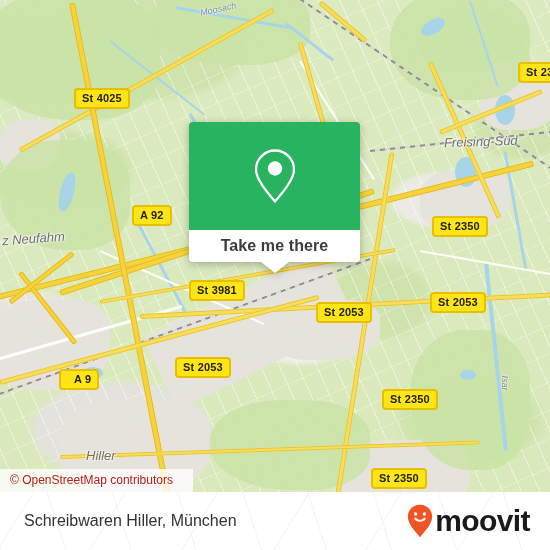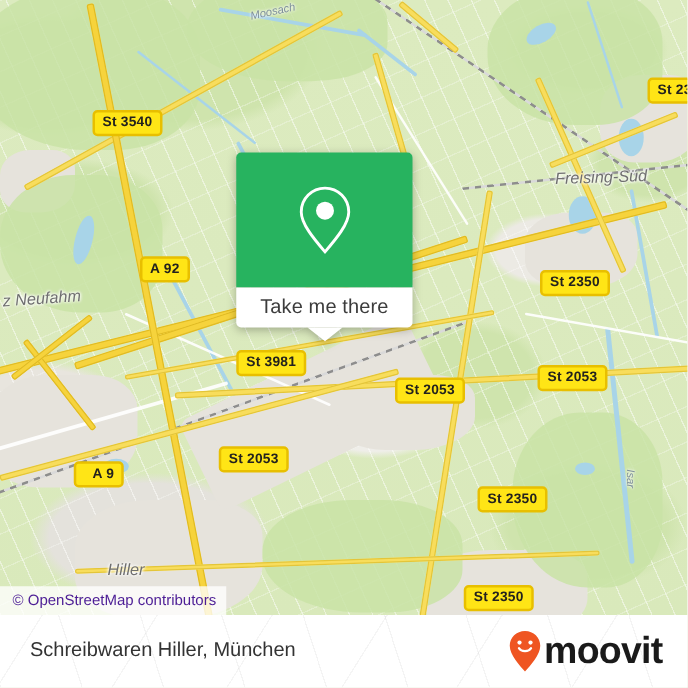--- a/index.html
+++ b/index.html
@@ -63,43 +63,43 @@
   .plabel{
     position:absolute;color:#6f6f6f;font-style:italic;font-size:13px;white-space:nowrap;
     text-shadow:0 0 3px #fff,0 0 3px #fff,0 0 2px #fff;font-family:"Liberation Sans",sans-serif;
   }
   .wlabel{
     position:absolute;color:#7d8f99;font-style:italic;font-size:9px;white-space:nowrap;
     text-shadow:0 0 3px #fff,0 0 2px #fff;
   }
 
   
-  .popup{position:absolute;left:189px;top:122px;width:141px;
-    filter:drop-shadow(0 2px 4px rgba(0,0,0,.28));}
+  .popup{position:absolute;left:189px;top:122px;width:171px;
+    filter:drop-shadow(0 2px 4px rgba(0,0,0,.28));font-weight:bold;}
   .popup-head{
     height:108px;background:#27b35f;border-radius:4px 4px 0 0;
     display:flex;align-items:center;justify-content:center;
   }
   .pin-icon{display:block;}
   .popup-foot{
     height:32px;background:#ffffff;border-radius:0 0 4px 4px;
     display:flex;align-items:center;justify-content:center;
     color:#3c3c3c;font-size:16px;letter-spacing:.1px;
   }
   .popup-tail{
     width:0;height:0;margin:0 auto;
     border-left:14px solid transparent;border-right:14px solid transparent;
     border-top:11px solid #ffffff;
   }
 
   
   .osm{
     position:absolute;left:0;top:469px;
     background:rgba(255,255,255,.78);
-    color:#4c1d95;font-size:12px;line-height:16px;padding:3px 8px 4px 10px;
+    color:#b91c1c;font-size:12px;line-height:16px;padding:3px 20px 4px 10px;
   }
 
   
   .footer{
     position:absolute;left:0;top:492px;width:550px;height:58px;background:#ffffff;
     overflow:hidden;
   }
   .footer-wm{
     position:absolute;inset:0;
     background-image:
@@ -176,22 +176,22 @@
     <div class="rd prim" style="left:430px;top:60px;width:170px;height:5px;transform:rotate(66deg);"></div>
     <div class="rd prim" style="left:100px;top:300px;width:300px;height:4px;transform:rotate(-10deg);"></div>
     <div class="rd prim" style="left:440px;top:130px;width:110px;height:5px;transform:rotate(-22deg);"></div>
     <div class="rd prim" style="left:300px;top:40px;width:90px;height:5px;transform:rotate(74deg);"></div>
     <div class="rd prim" style="left:320px;top:0px;width:60px;height:5px;transform:rotate(40deg);"></div>
     <div class="rd motor" style="left:20px;top:270px;width:90px;height:5px;transform:rotate(52deg);"></div>
     <div class="rd motor" style="left:10px;top:300px;width:80px;height:5px;transform:rotate(-38deg);"></div>
     <div class="rd prim" style="left:60px;top:455px;width:420px;height:4px;transform:rotate(-2deg);"></div>
 
     <div id="shield-layer">
-        <div class="shield" style="left: 74px; top: 88px;">St 3540</div>
-        <div class="shield" style="left: 112px; top: 205px;">A 92</div>
+        <div class="shield" style="left: 74px; top: 88px;">St 4025</div>
+        <div class="shield" style="left: 132px; top: 205px;">A 92</div>
         <div class="shield" style="left: 189px; top: 280px;">St 3981</div>
         <div class="shield" style="left: 175px; top: 357px;">St 2053</div>
         <div class="shield" style="left: 316px; top: 302px;">St 2053</div>
         <div class="shield" style="left: 430px; top: 292px;">St 2053</div>
         <div class="shield" style="left: 432px; top: 216px;">St 2350</div>
         <div class="shield" style="left: 382px; top: 389px;">St 2350</div>
         <div class="shield" style="left: 371px; top: 468px;">St 2350</div>
         <div class="shield" style="left: 59px; top: 369px; padding-left: 13px;">A 9</div>
         <div class="shield" style="left: 518px; top: 62px;">St 23</div>
       </div>

